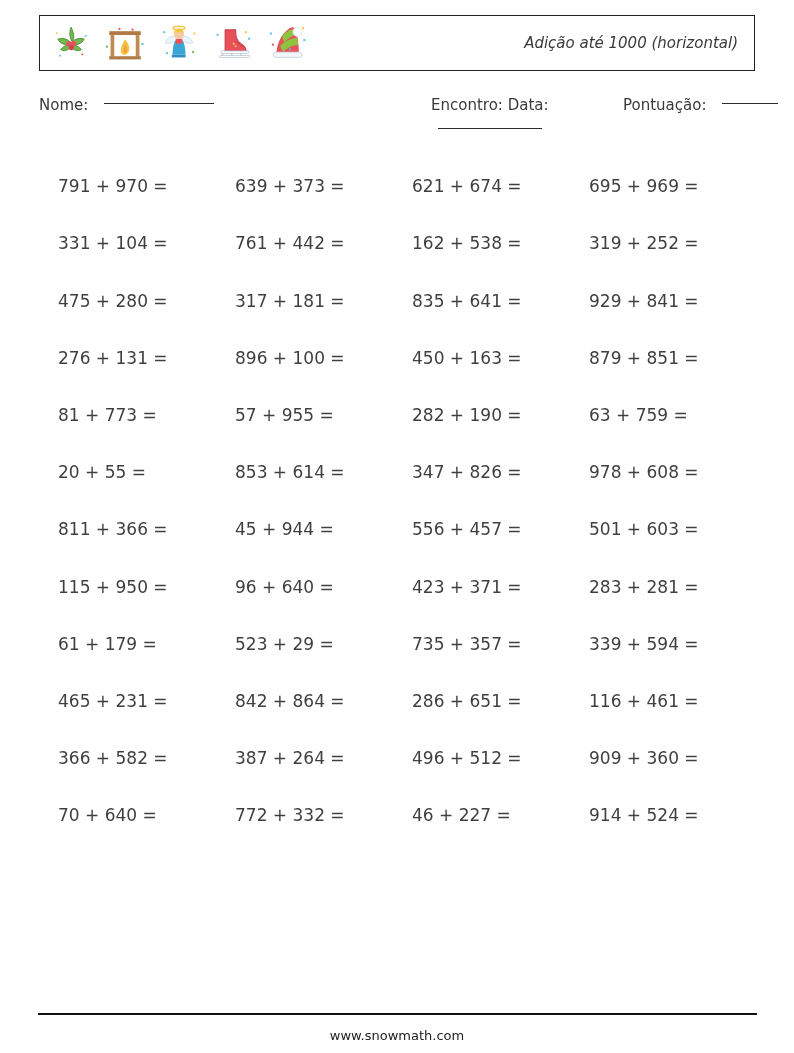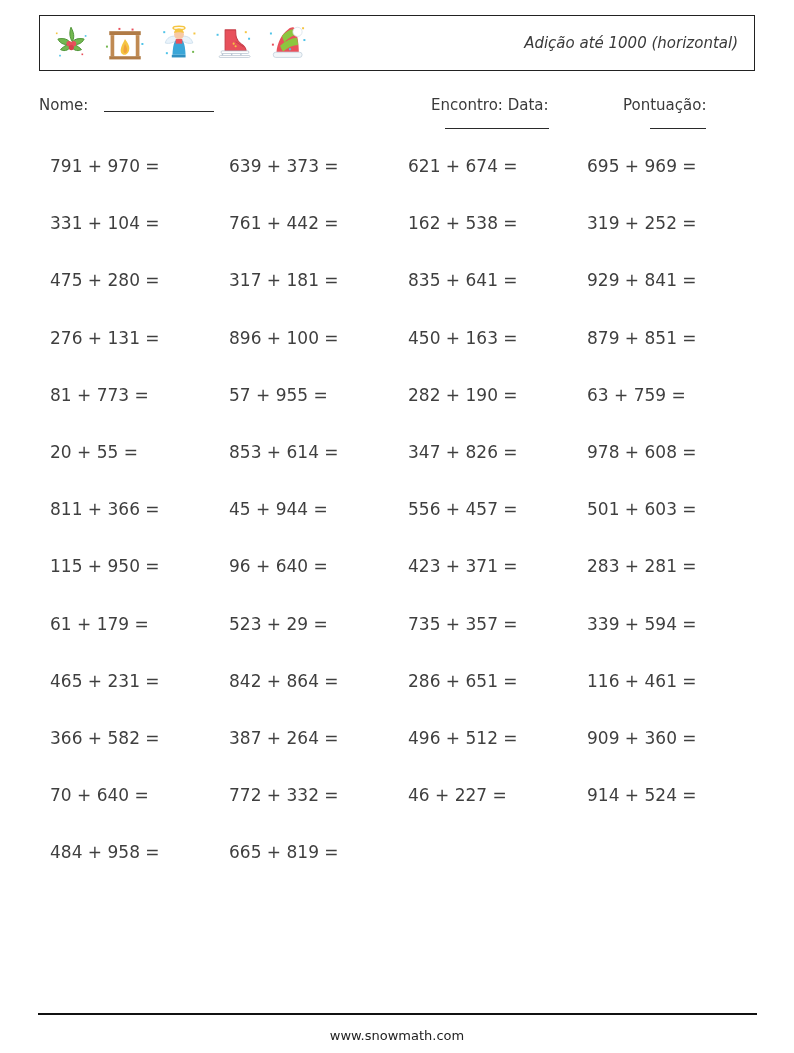--- a/index.html
+++ b/index.html
@@ -56,26 +56,26 @@
     top: 96px;
     width: 730px;
     height: 22px;
     font-size: 15px;
     color: #3a3a3a;
   }
   .meta-field {
     position: absolute;
     white-space: nowrap;
     display: flex;
-    align-items: flex-end;
+    align-items: center;
     gap: 16px;
   }
   #meta-name  { left: 0px; }
   #meta-date  { left: 392px; flex-direction: column; }
-  #meta-score { left: 584px; flex-direction: column; }
+  #meta-score { left: 584px; }
   .rule {
     display: inline-block;
     border-bottom: 1.6px solid #2a2a2a;
     height: 0;
     position: relative;
     top: -2px;
   }
   .rule-name  { width: 110px; }
   .rule-date  { width: 104px; }
   .rule-score { width: 56px; }
@@ -83,21 +83,22 @@
   
   #problems {
     position: absolute;
     left: 50px;
     top: 138px;
     width: 716px;
   }
   .prob-row {
     display: flex;
     height: 57.2px;
-    align-items: center;
+    align-items: flex-end;
+    margin-left: 8px;
   }
   .prob-cell {
     width: 179px;
     font-size: 17px;
     color: #3f3f3f;
     white-space: nowrap;
     line-height: 1;
     font-family: "DejaVu Sans", sans-serif;
   }
   .prob-cell.empty { visibility: hidden; }
@@ -291,22 +292,16 @@
       <div class="prob-cell">387 + 264 =</div>
       <div class="prob-cell">496 + 512 =</div>
       <div class="prob-cell">909 + 360 =</div>
     </div>
     <div class="prob-row">
       <div class="prob-cell">70 + 640 =</div>
       <div class="prob-cell">772 + 332 =</div>
       <div class="prob-cell">46 + 227 =</div>
       <div class="prob-cell">914 + 524 =</div>
     </div>
-    <div class="prob-row">
-      <div class="prob-cell">484 + 958 =</div>
-      <div class="prob-cell">665 + 819 =</div>
-      <div class="prob-cell empty"></div>
-      <div class="prob-cell empty"></div>
-    </div>
   </div>
 
 <div id="footer-rule"></div>
 <div id="footer-url">www.snowmath.com</div>
 
 </body></html>

